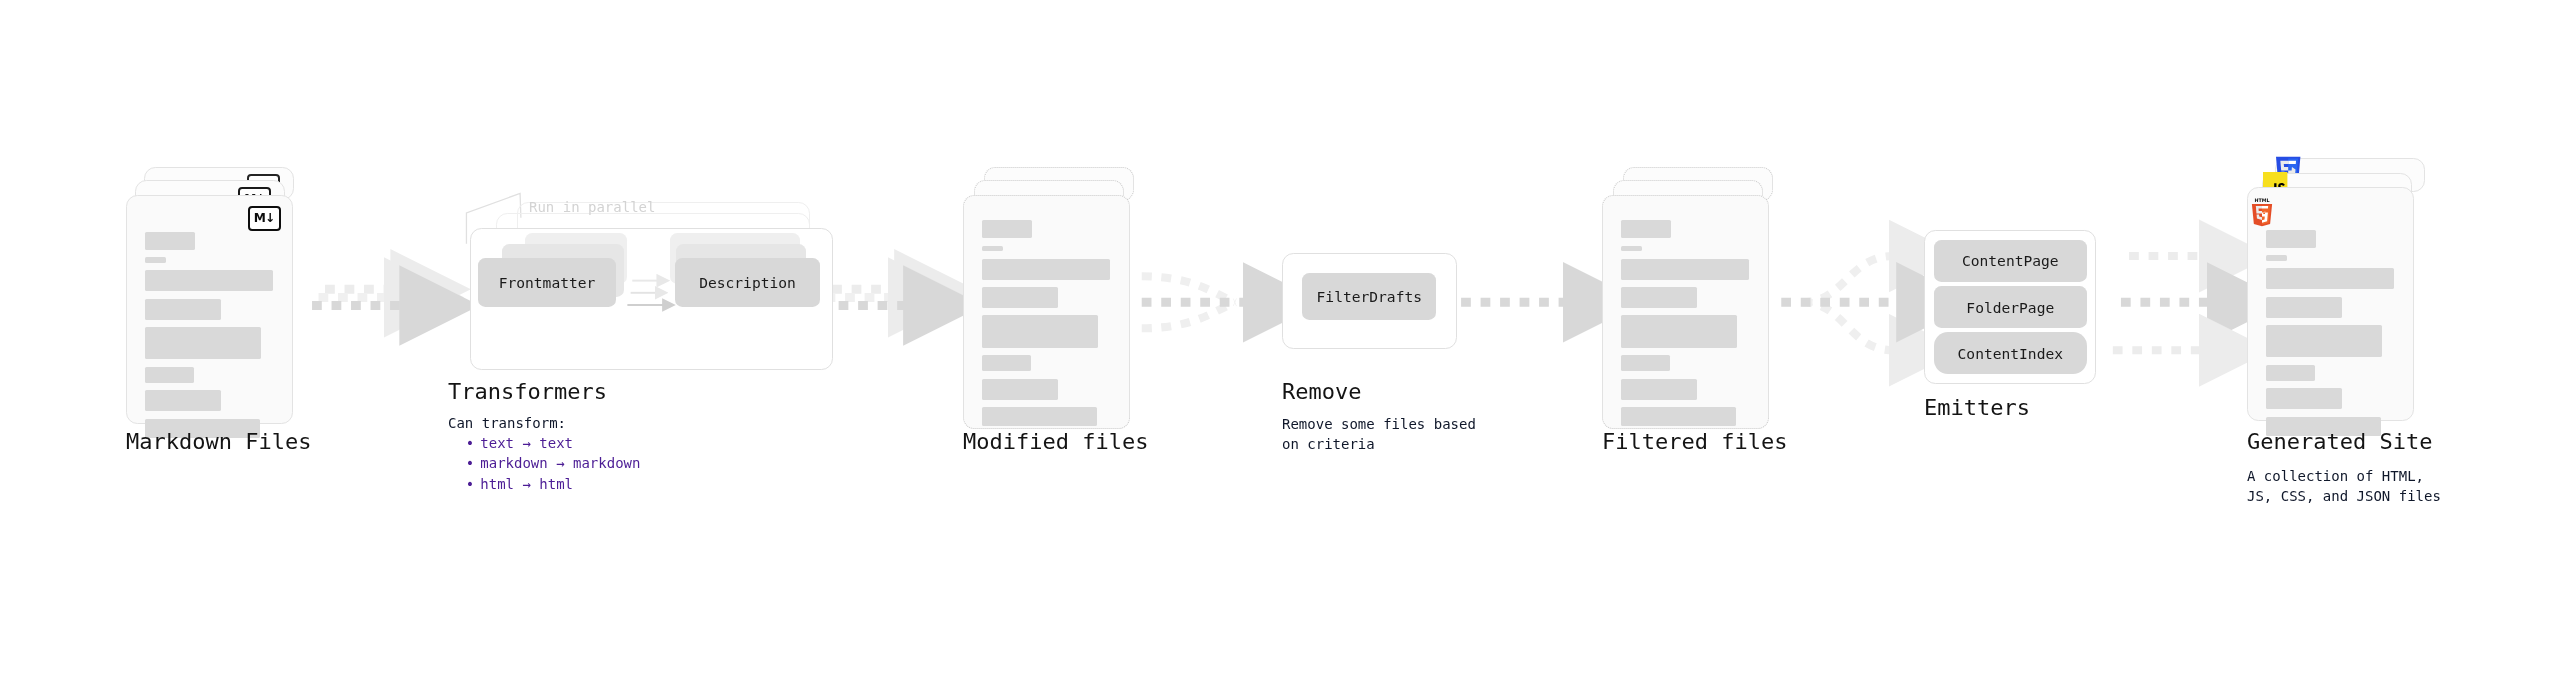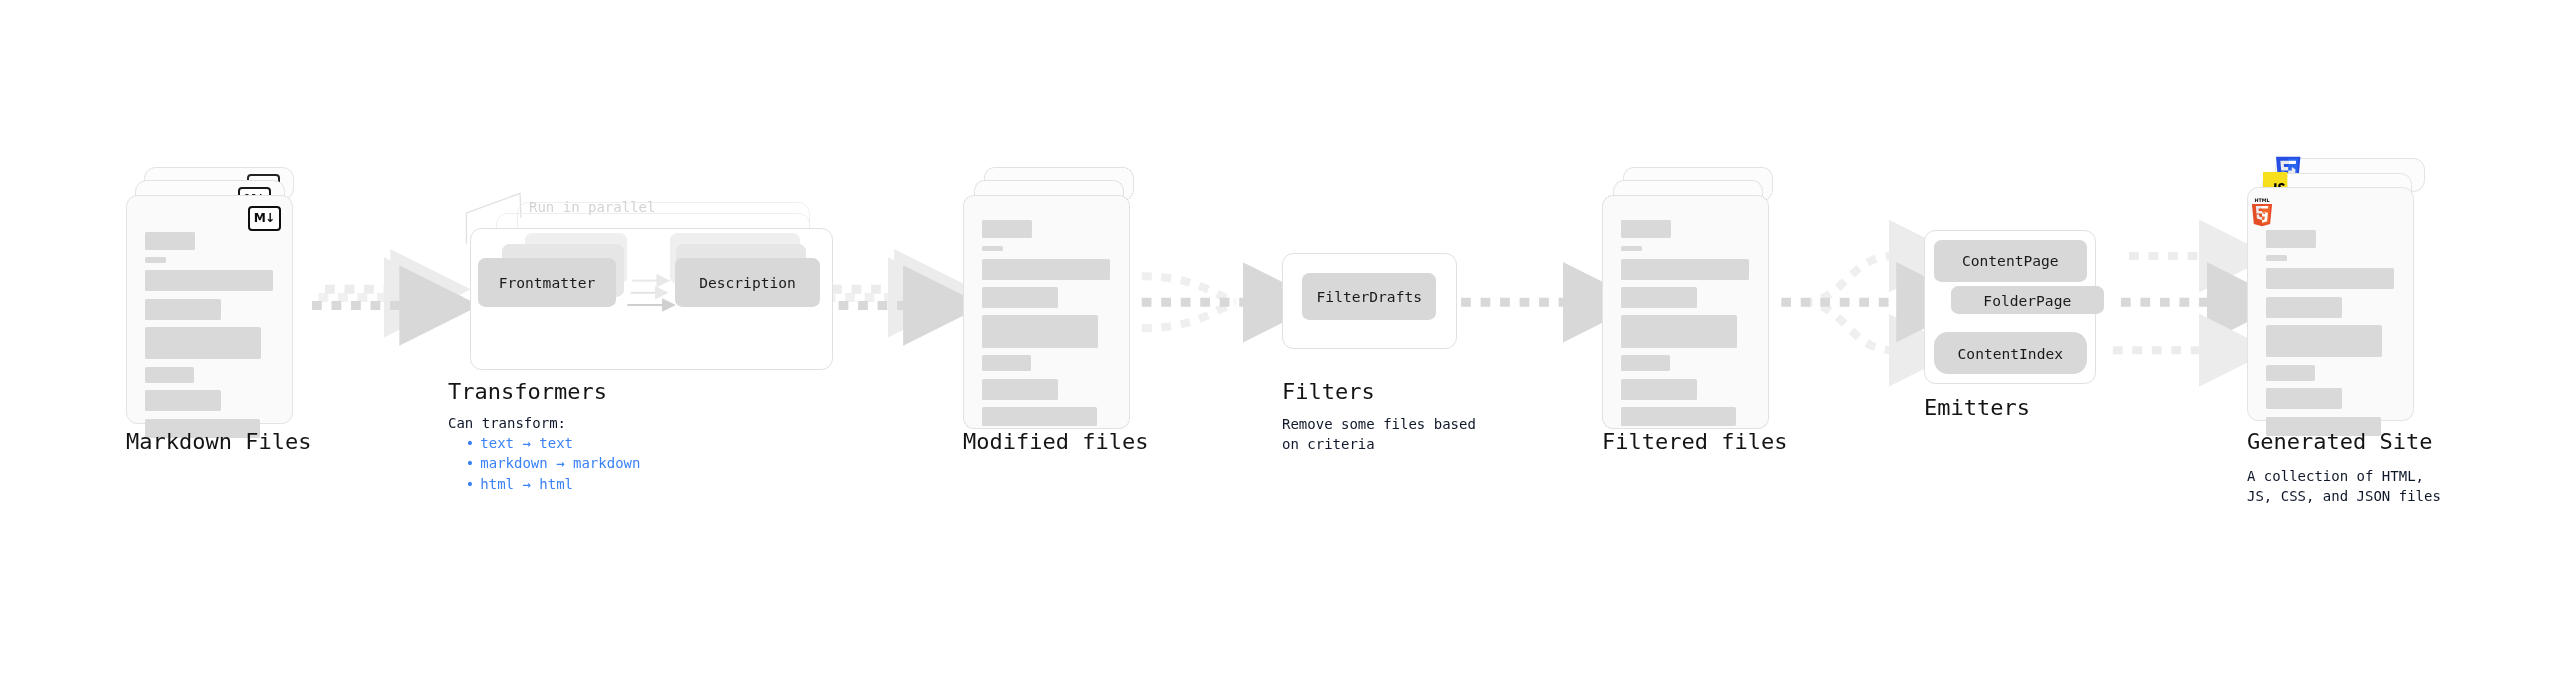--- a/index.html
+++ b/index.html
@@ -80,21 +80,21 @@
   .note{
     position:absolute;
     font-size:14px;
     color:#d3d3d3;
     white-space:nowrap;
   }
   .bullets{
     position:absolute;
     font-size:14px;
     line-height:20.3px;
-    color:#3b82f6;
+    color:#4c1d95;
   }
   .bullets ul{margin:0;padding:0 0 0 16.3px;list-style:none;}
   .bullets li{position:relative;}
   .bullets li:before{content:"\2022";position:absolute;left:-14.6px;}
 
   svg{position:absolute;left:0;top:0;overflow:visible;}
 </style>
 </head>
 <body>
 
@@ -234,21 +234,21 @@
     </div>
   </div>
   <div class="title" style="left:963px;top:429px;">Modified files</div>
 
   <div class="node" style="left:1282px;top:253px;width:179px;height:98px;">
     <div class="pbox" style="left:0;top:0;width:175px;height:96px;"></div>
     <div class="chip" style="left:20.3px;top:20.3px;width:134px;height:47px;">
       <span>FilterDrafts</span>
     </div>
   </div>
-  <div class="title" style="left:1282px;top:379px;">Filters</div>
+  <div class="title" style="left:1282px;top:379px;">Remove</div>
   <div class="desc" style="left:1282px;top:414px;">Remove some files based
 on criteria</div>
 
   <div class="docstack" style="left:1602px;top:167px;width:187px;height:268px;">
     <div class="doc dotstyle ghost" style="left:21px;top:0px;width:150px;height:34px;"></div>
     <div class="doc dotstyle ghost" style="left:10.6px;top:13px;width:150px;height:34px;"></div>
     <div class="doc dotstyle" style="left:0px;top:28px;width:167px;height:234px;">
       <div class="lines" style="top:24.4px;">
         <div class="bar" style="width:50px;height:18px;"></div>
         <div class="bar" style="width:21px;height:5.7px;"></div>
@@ -261,21 +261,21 @@
       </div>
     </div>
   </div>
   <div class="title" style="left:1602px;top:429px;">Filtered files</div>
 
   <div class="node" style="left:1924px;top:230px;width:195px;height:154px;">
     <div class="pbox" style="left:0;top:0;width:172px;height:154px;"></div>
     <div class="chip" style="left:9.8px;top:9.8px;width:153px;height:42px;">
       <span>ContentPage</span>
     </div>
-    <div class="chip" style="left:9.8px;top:56px;width:153px;height:28px;margin-left:17px;">
+    <div class="chip" style="left:9.8px;top:56px;width:153px;height:42px;">
       <span>FolderPage</span>
     </div>
     <div class="chip" style="left:9.8px;top:102px;width:153px;height:42px;border-radius:14px;">
       <span>ContentIndex</span>
     </div>
   </div>
   <div class="title" style="left:1924px;top:395px;">Emitters</div>
 
   <div class="docstack" style="left:2247px;top:158px;width:195px;height:276px;">
 

